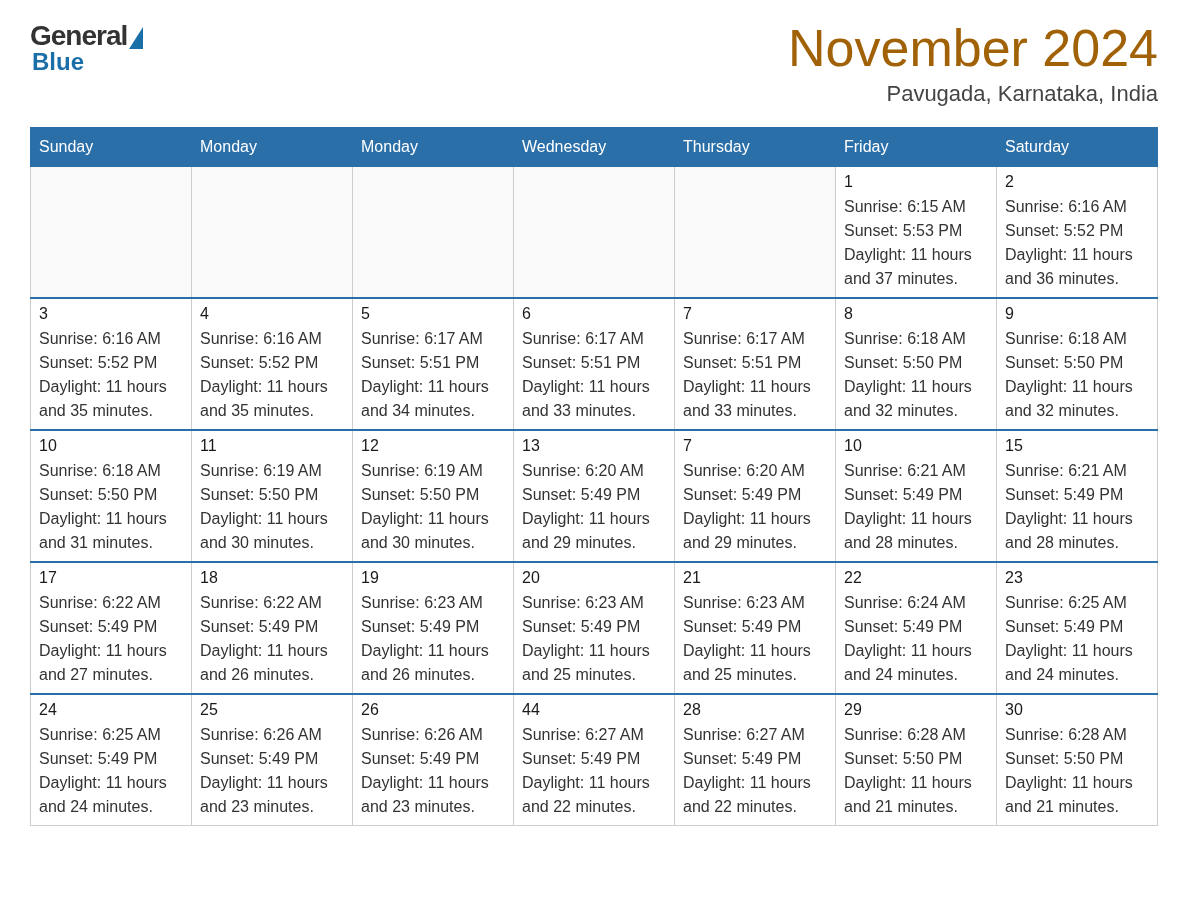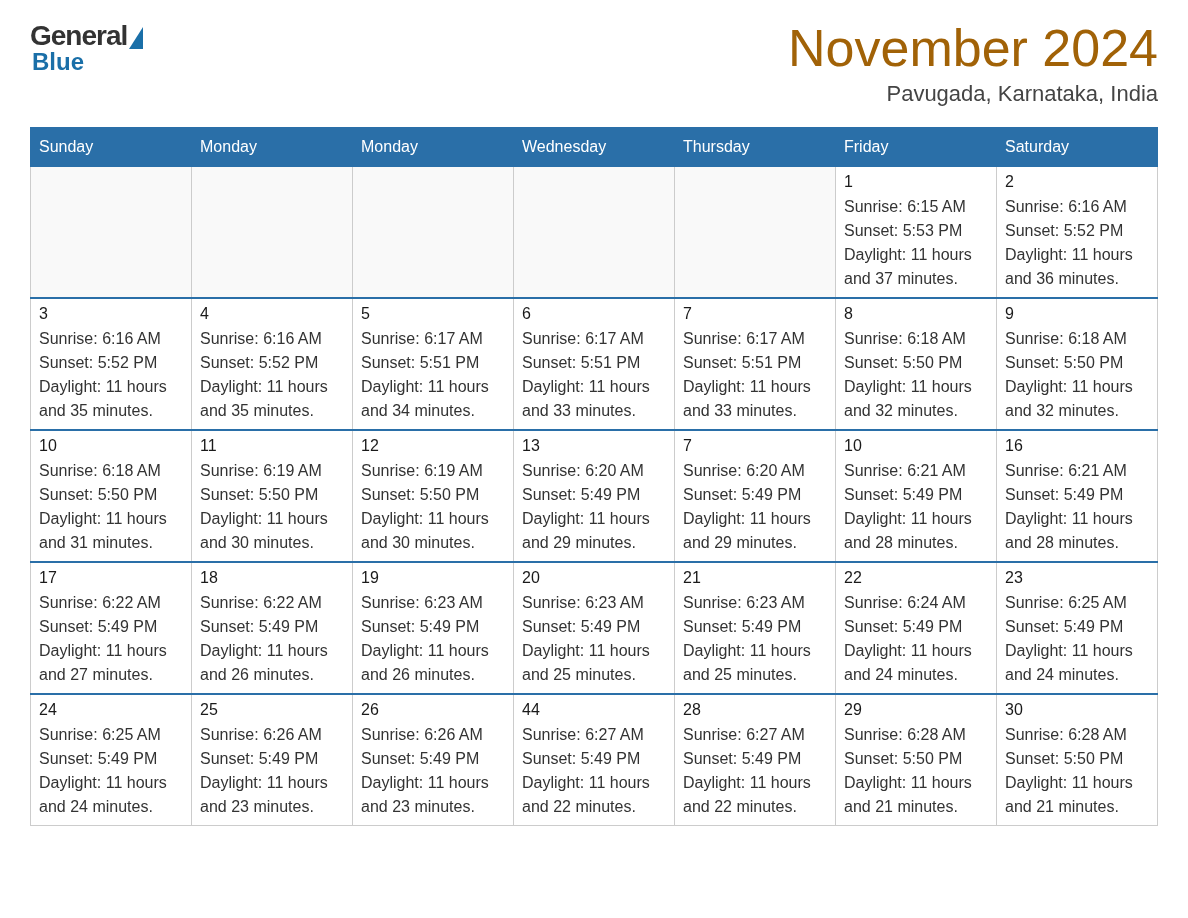--- a/index.html
+++ b/index.html
@@ -225,21 +225,21 @@
 Sunset: 5:49 PM
 Daylight: 11 hours and 29 minutes.</div>
         </td>
         <td>
           <div class="day-number">10</div>
           <div class="day-info">Sunrise: 6:21 AM
 Sunset: 5:49 PM
 Daylight: 11 hours and 28 minutes.</div>
         </td>
         <td>
-          <div class="day-number">16</div>
+          <div class="day-number">15</div>
           <div class="day-info">Sunrise: 6:21 AM
 Sunset: 5:49 PM
 Daylight: 11 hours and 28 minutes.</div>
         </td>
       </tr>
       <tr>
         <td>
           <div class="day-number">17</div>
           <div class="day-info">Sunrise: 6:22 AM
 Sunset: 5:49 PM

